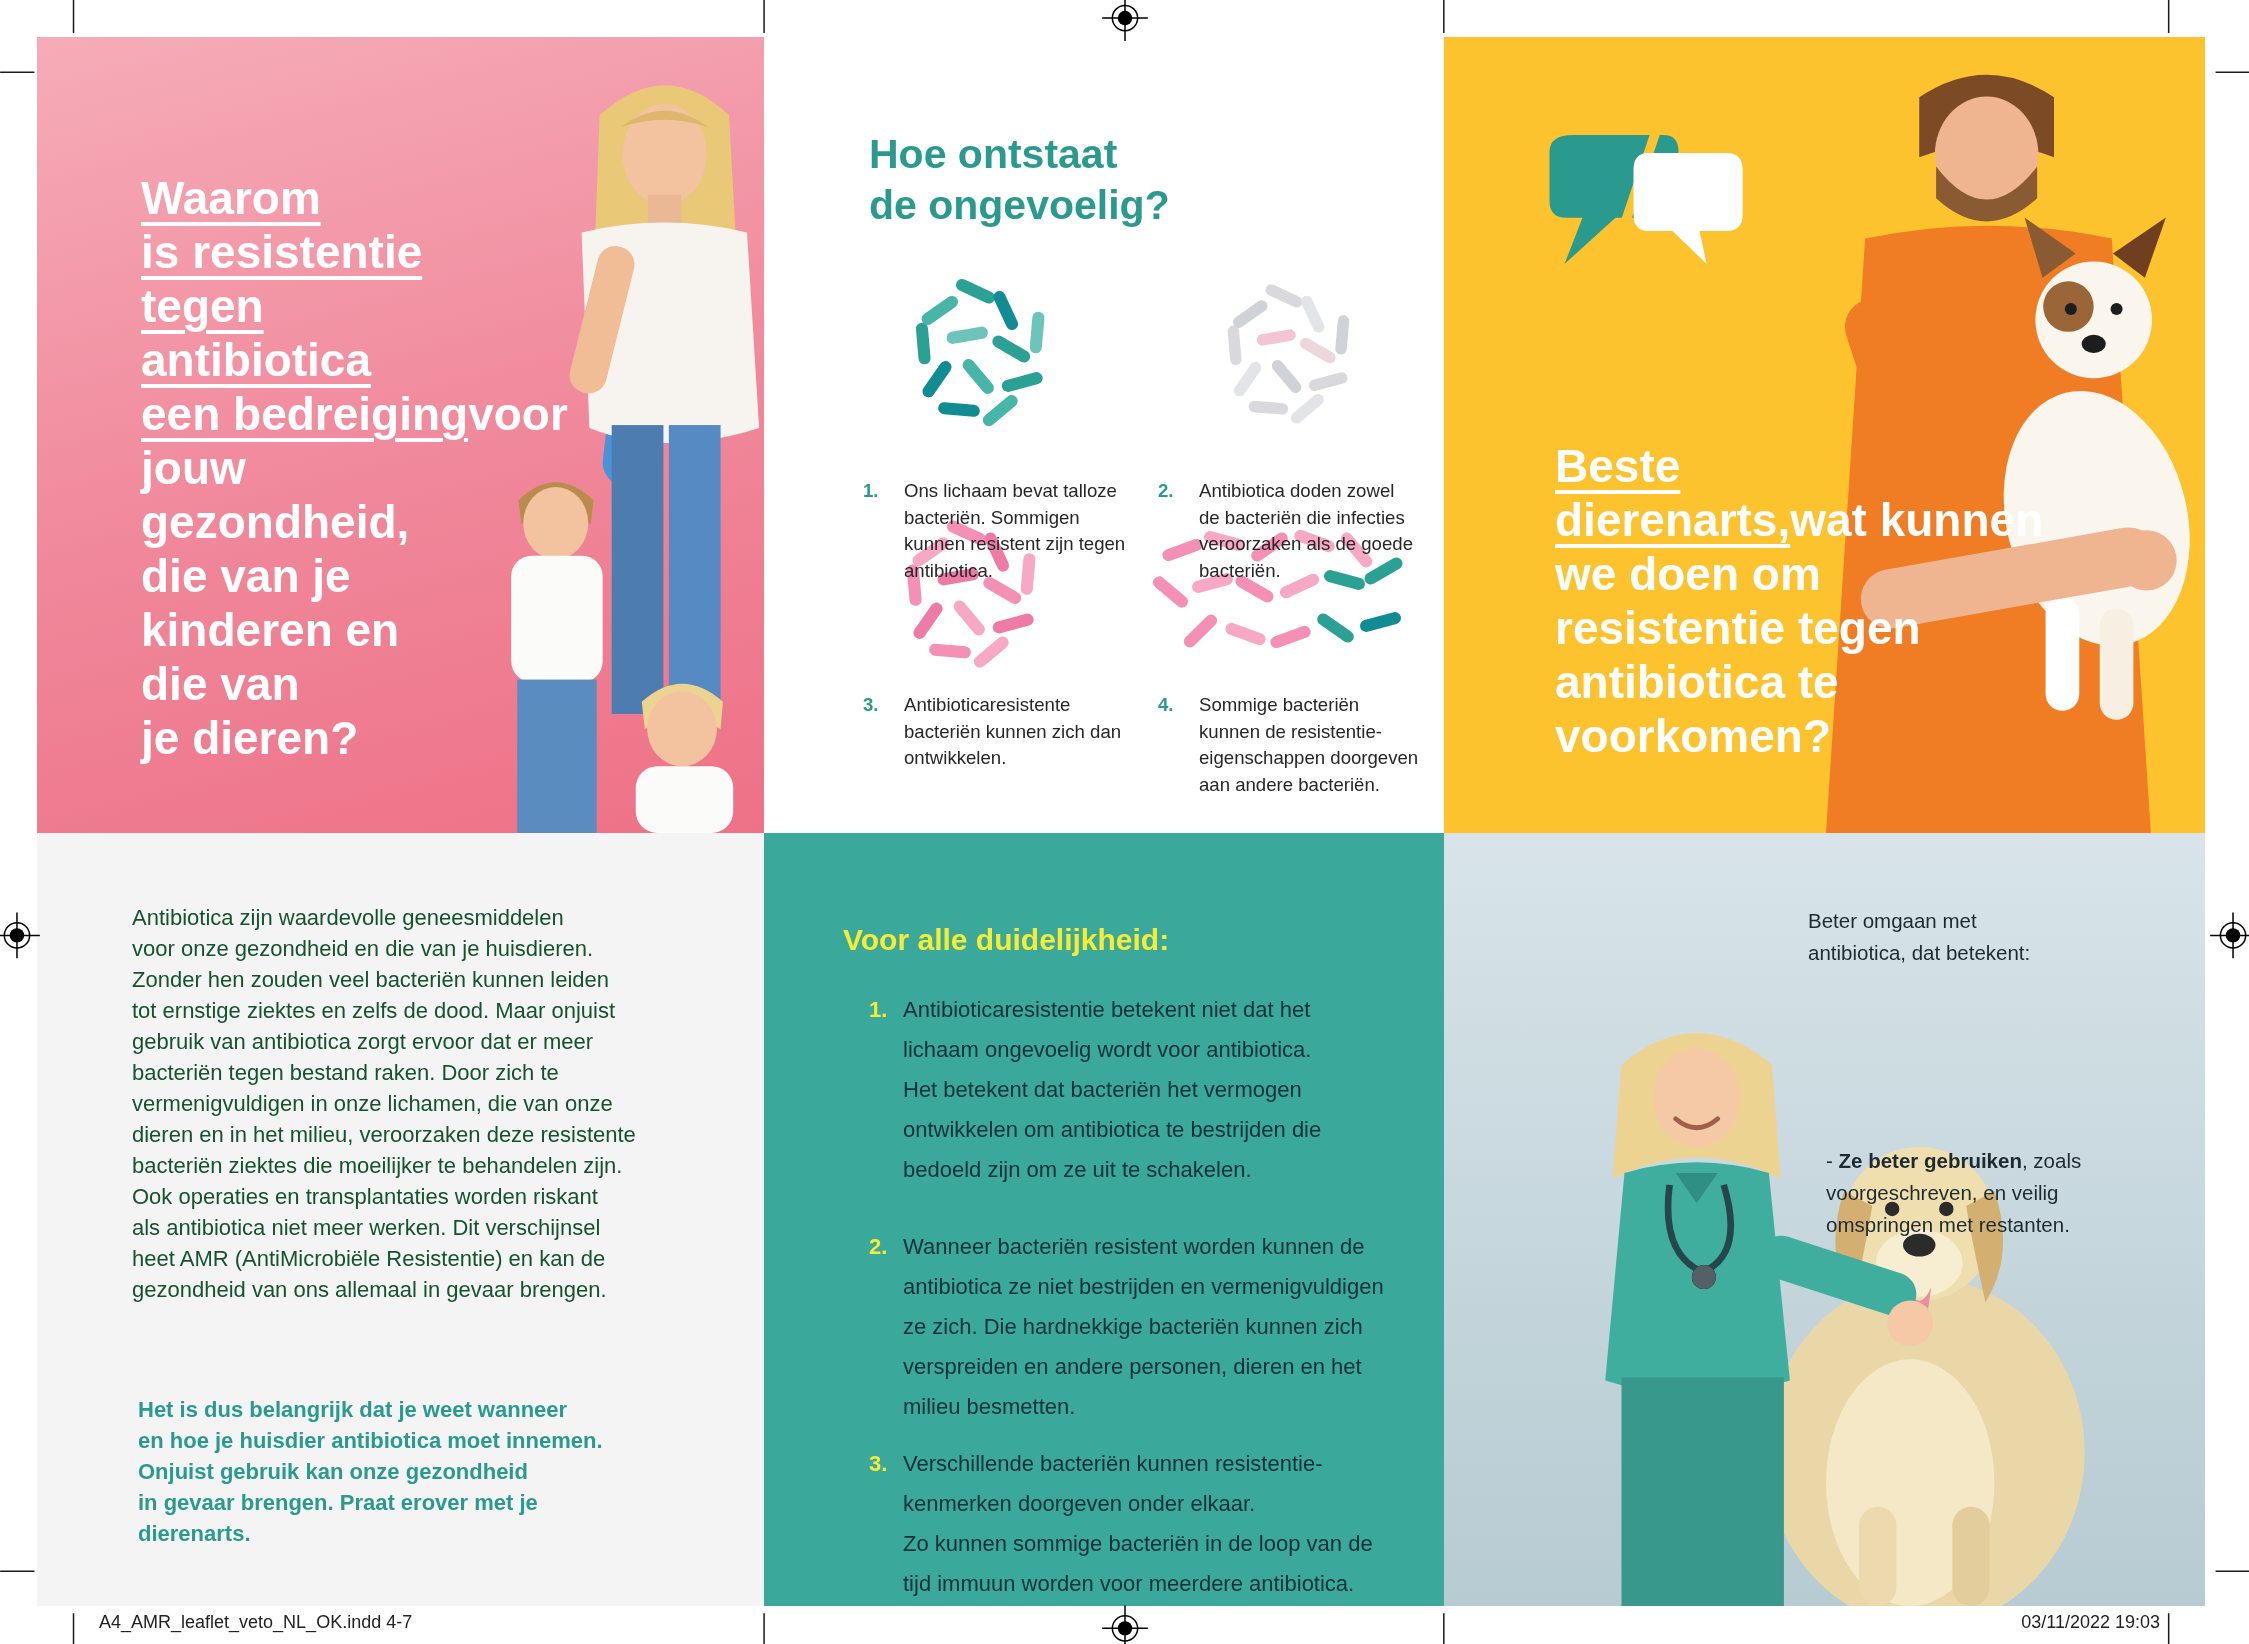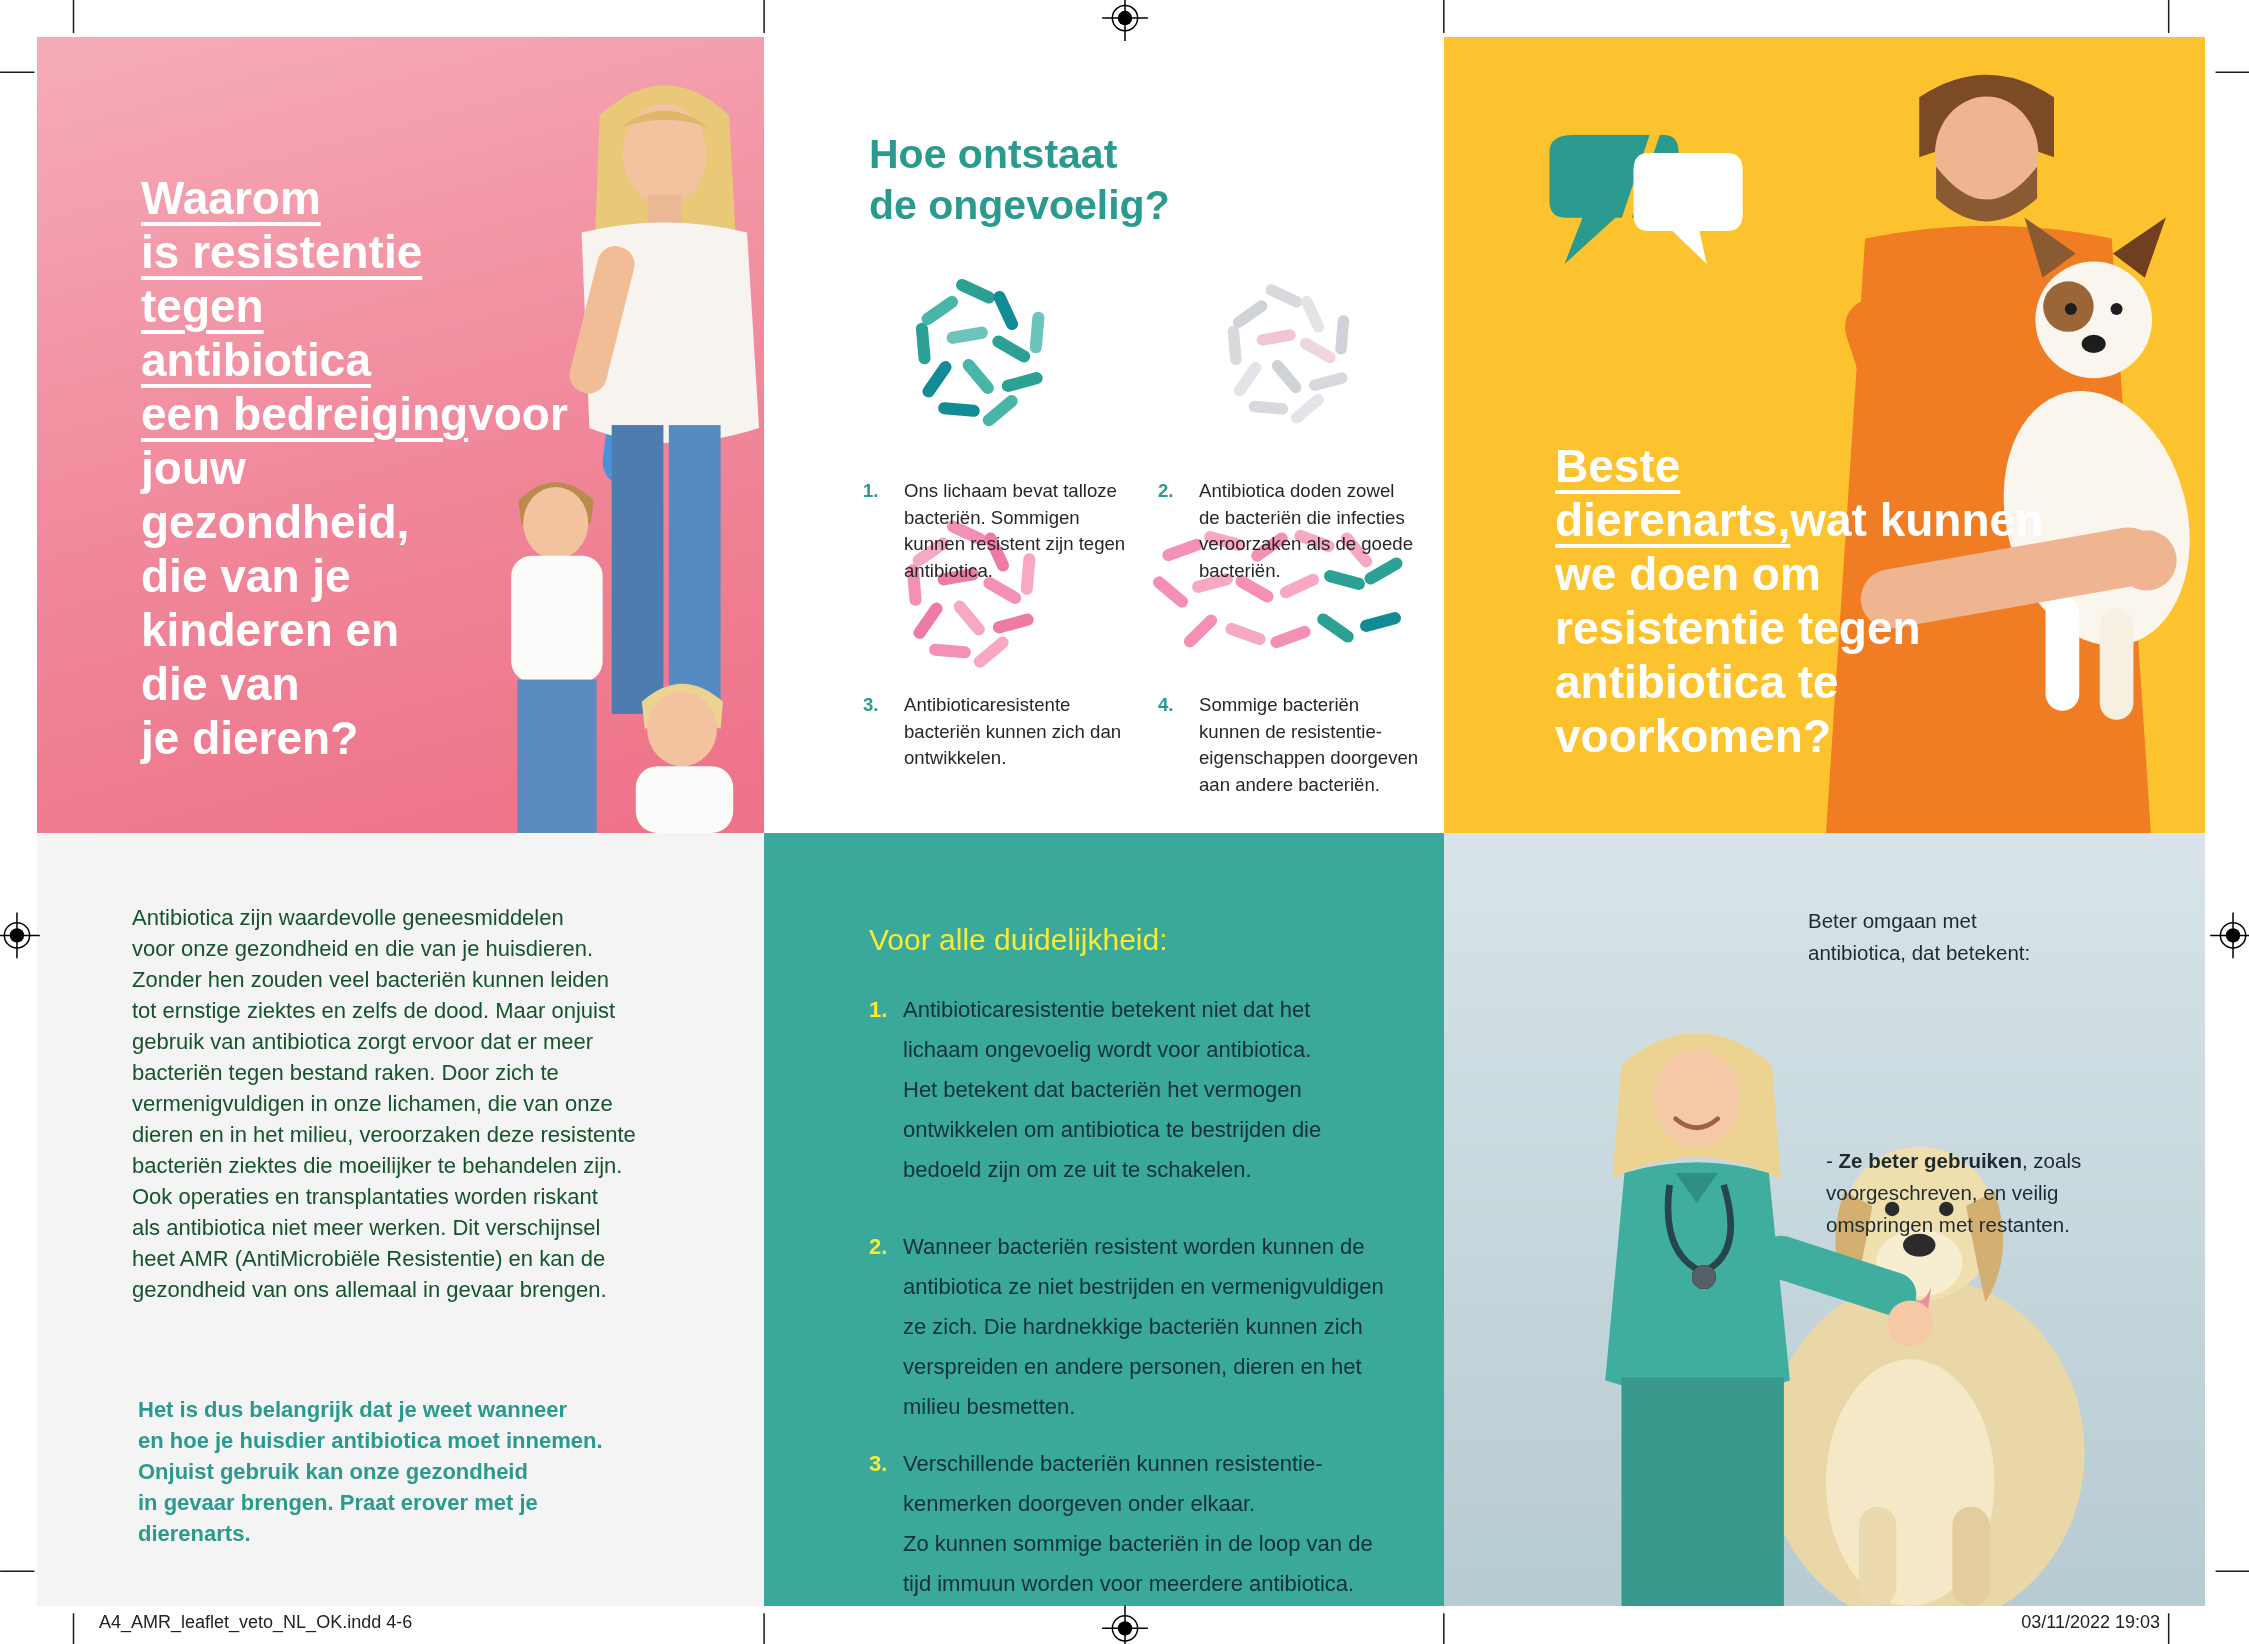--- a/index.html
+++ b/index.html
@@ -17,21 +17,21 @@
   .abs{position:absolute;}
   .pre{white-space:pre-line;}
   .big-title{font-weight:bold;color:#ffffff;font-size:46px;line-height:54px;white-space:pre-line;}
   .u{text-decoration:underline;text-decoration-thickness:4.2px;text-underline-offset:8.4px;}
   #why-title{left:141px;top:117px;width:541px;}
   #how-title{left:869px;top:129px;font-weight:bold;color:#2a9a8f;font-size:41px;line-height:51px;white-space:pre-line;}
   #vet-title{left:1555px;top:385px;width:602px;}
   .step{position:absolute;width:301px;font-size:18.6px;line-height:26.5px;color:#262626;}
   .step .num{position:absolute;left:0;top:0;font-weight:bold;color:#2a9a8f;}
   .step .txt{display:block;margin-left:41px;white-space:pre-line;}
-  #clarity-heading{left:869px;top:923px;font-weight:normal;color:#f6ec35;font-size:30px;line-height:34px;}
+  #clarity-heading{left:843px;top:923px;font-weight:bold;color:#f6ec35;font-size:30px;line-height:34px;}
   .citem{position:absolute;left:869px;width:565px;font-size:22px;line-height:40px;color:#14323a;}
   .citem .num{position:absolute;left:0;top:0;font-weight:bold;color:#f6ec35;}
   .citem .txt{display:block;margin-left:34px;white-space:pre-line;}
   #info-par{left:132px;top:902px;width:608px;font-size:22px;line-height:31px;color:#14532d;}
   #info-high{left:138px;top:1394px;width:608px;font-size:22px;line-height:31px;font-weight:bold;color:#2a9a8f;}
   #better-intro{left:1808px;top:905px;width:313px;font-size:20.5px;line-height:32px;color:#1d2a30;}
   .bullet{position:absolute;left:1808px;width:313px;font-size:20.5px;line-height:32px;color:#1d2a30;
           white-space:pre-line;padding-left:18px;text-indent:-18px;}
   .bullet .b{font-weight:bold;}
   .footer-text{position:absolute;top:1612px;font-size:18px;color:#222222;}
@@ -329,21 +329,21 @@
   </div>
 
   <div class="abs pre" id="better-intro">Beter omgaan met
 antibiotica, dat betekent:</div>
   <div class="bullet" style="top:1113px;">
     <span>- </span><span class="b">Ze beter gebruiken</span><span>, zoals
 voorgeschreven, en veilig
 omspringen met restanten.</span>
   </div>
 
-  <div class="footer-text" id="footer-left">A4_AMR_leaflet_veto_NL_OK.indd   4-6</div>
+  <div class="footer-text" id="footer-left">A4_AMR_leaflet_veto_NL_OK.indd   4-7</div>
   <div class="footer-text" id="footer-right">03/11/2022   19:03</div>
 
   <svg class="abs" style="left:0;top:0;" width="2250" height="1644" viewBox="0 0 3740 2733" pointer-events="none">
     <g stroke="#1a1a1a" stroke-width="2.5">
       <path d="M122 0 V55 M1270 0 V55 M2400 0 V55 M3605 0 V55"></path>
       <path d="M122 2682 V2733 M1270 2682 V2733 M2400 2682 V2733 M3605 2682 V2733"></path>
       <path d="M0 120 H57 M0 2612 H57"></path>
       <path d="M3683 120 H3740 M3683 2612 H3740"></path>
     </g>
     <g>

